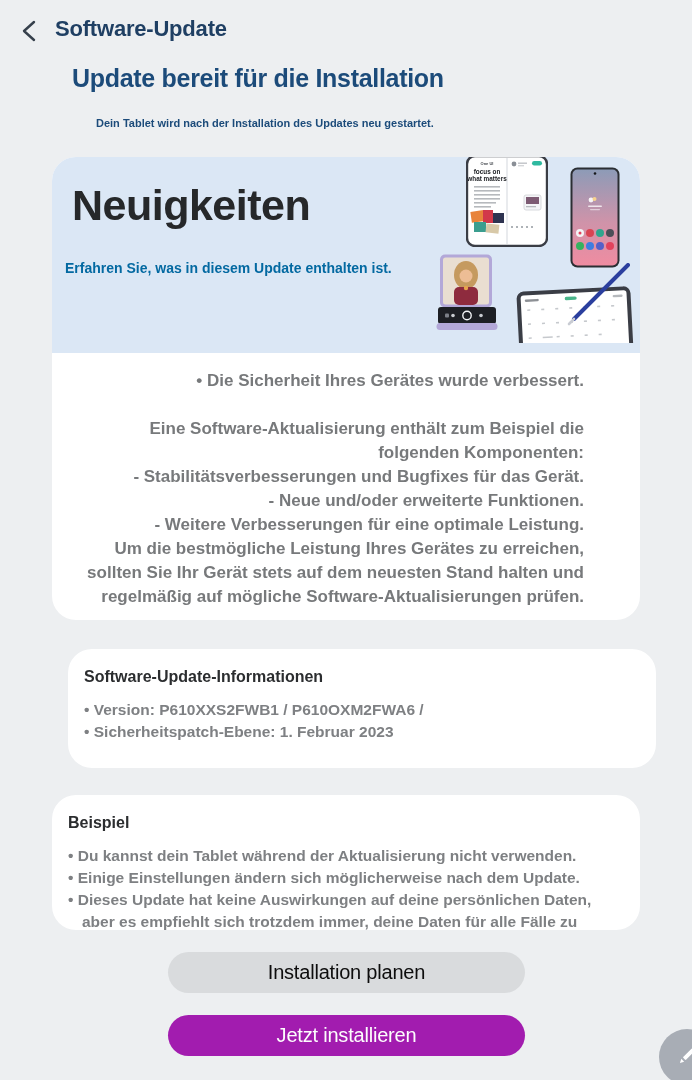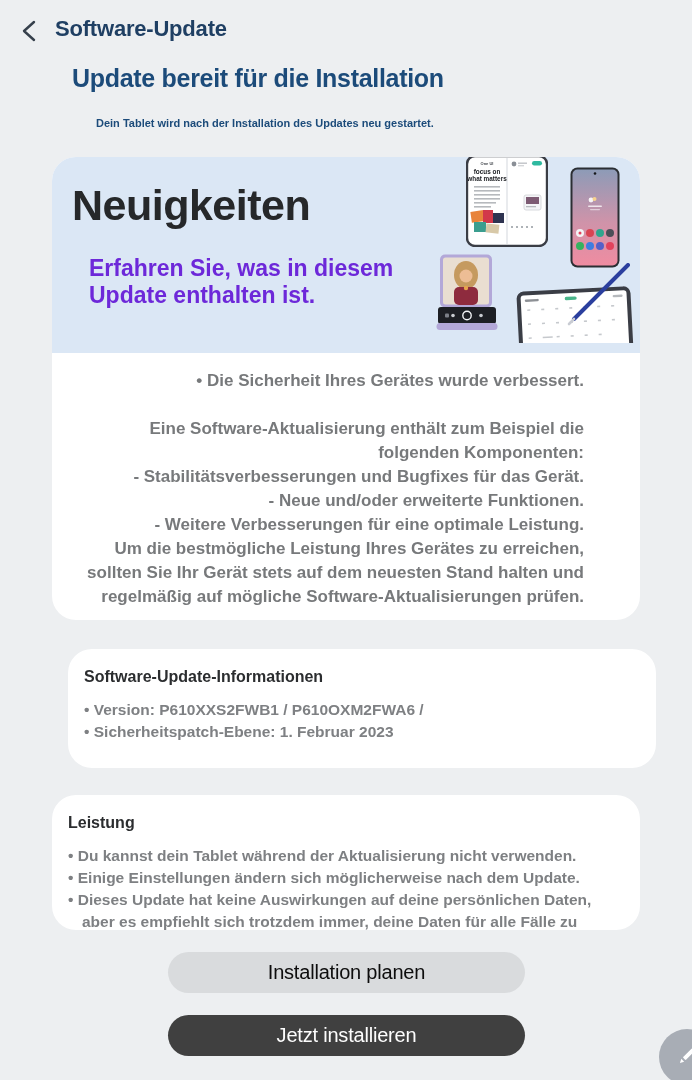--- a/index.html
+++ b/index.html
@@ -17,39 +17,39 @@
 
   
   .page-heading{left:72px;top:64px;font-size:25px;font-weight:700;color:#1c4b7a;letter-spacing:-0.3px;}
   .page-subheading{left:72px;top:117px;font-size:11px;font-weight:700;color:#1c4b7a;margin-left:24px;}
 
   
   .card{left:52px;width:588px;background:#ffffff;border-radius:24px;overflow:hidden;box-sizing:border-box;}
   .card-whats-new{top:157px;height:463px;}
   .hero{position:relative;width:100%;height:196px;background:#dbe7f5;overflow:hidden;}
   .hero-title{position:absolute;left:20px;top:24px;font-size:43px;font-weight:700;color:#26282a;letter-spacing:-0.5px;}
-  .hero-subtitle{position:absolute;left:37px;top:98px;width:345px;font-size:23px;font-weight:700;color:#6d28d9;line-height:27px;}
+  .hero-subtitle{position:absolute;left:13px;top:98px;width:345px;font-size:14px;font-weight:700;color:#0369a1;line-height:27px;}
 
   .wn-body{padding:16px 20px 0 16px;max-width:552px;box-sizing:border-box;
            font-size:17px;font-weight:700;color:#77797b;line-height:24px;}
   .wn-body p{margin:0;white-space:pre-wrap;text-align:right;}
   .wn-body .gap{height:24px;}
 
   .card-info{top:649px;height:119px;padding:19px 20px 0 16px;margin-left:16px;}
   .card-warning{top:795px;height:135px;padding:19px 20px 0 16px;}
   .card-title{font-size:16px;font-weight:700;color:#2b2d2f;margin:0 0 13px 0;}
   .bullet-list{font-size:15.5px;font-weight:700;color:#7e8083;line-height:22px;}
   .bullet-list div{padding-left:14px;text-indent:-14px;}
 
   
   .btn{display:flex;align-items:center;justify-content:center;border:none;cursor:pointer;
        left:168px;width:357px;height:41px;border-radius:21px;font-family:inherit;
        font-size:20px;font-weight:400;letter-spacing:-0.2px;}
   .btn-schedule{top:952px;background:#d9dbdd;color:#0d0d0d;}
-  .btn-install{top:1015px;background:#404040;color:#fdfdfd;}
+  .btn-install{top:1015px;background:#a21caf;color:#fdfdfd;}
 
   
   .fab{left:659px;top:1029px;width:56px;height:56px;border-radius:50%;background:#a8adb5;
        display:flex;align-items:center;justify-content:center;border:none;cursor:pointer;}
 
   
   .dev{position:absolute;}
   .dev-fold{left:414px;top:-2px;}
   .dev-phone{left:518px;top:10px;}
   .dev-flip{left:384px;top:96px;}
@@ -205,21 +205,21 @@
 
 <div class="abs card card-info">
   <div class="card-title">Software-Update-Informationen</div>
   <div class="bullet-list">
     <div>• Version: P610XXS2FWB1 / P610OXM2FWA6 /</div>
     <div>• Sicherheitspatch-Ebene: 1. Februar 2023</div>
   </div>
 </div>
 
 <div class="abs card card-warning">
-  <div class="card-title">Leistung</div>
+  <div class="card-title">Beispiel</div>
   <div class="bullet-list">
     <div>• Du kannst dein Tablet während der Aktualisierung nicht verwenden.</div>
     <div>• Einige Einstellungen ändern sich möglicherweise nach dem Update.</div>
     <div>• Dieses Update hat keine Auswirkungen auf deine persönlichen Daten, aber es empfiehlt sich trotzdem immer, deine Daten für alle Fälle zu sichern.</div>
   </div>
 </div>
 
 <button class="abs btn btn-schedule">Installation planen</button>
 <button class="abs btn btn-install">Jetzt installieren</button>
 

